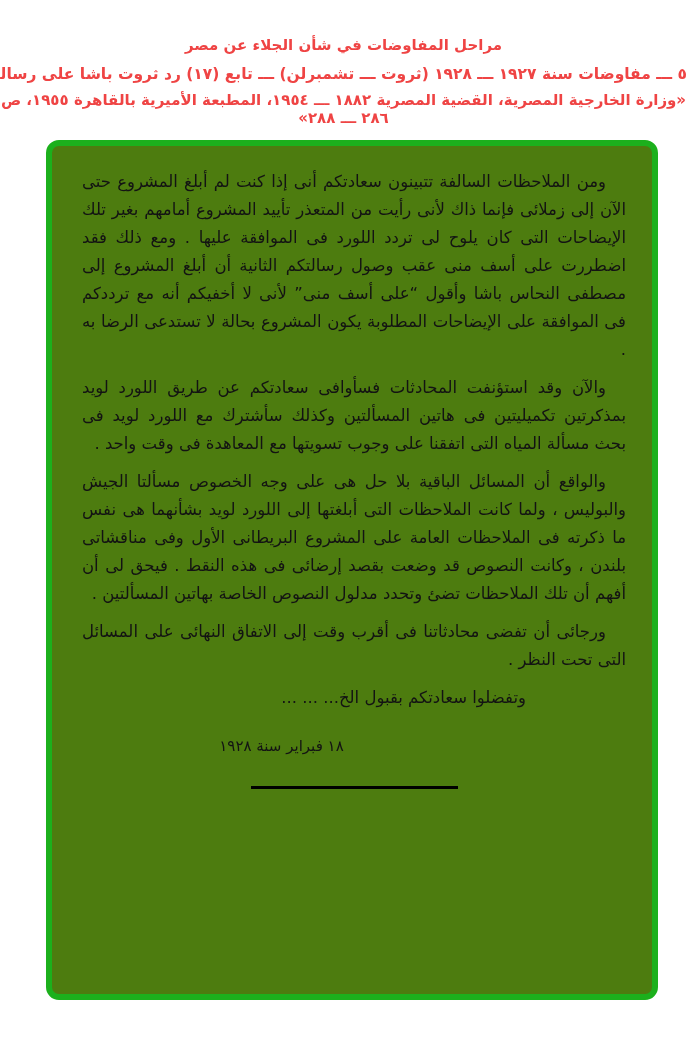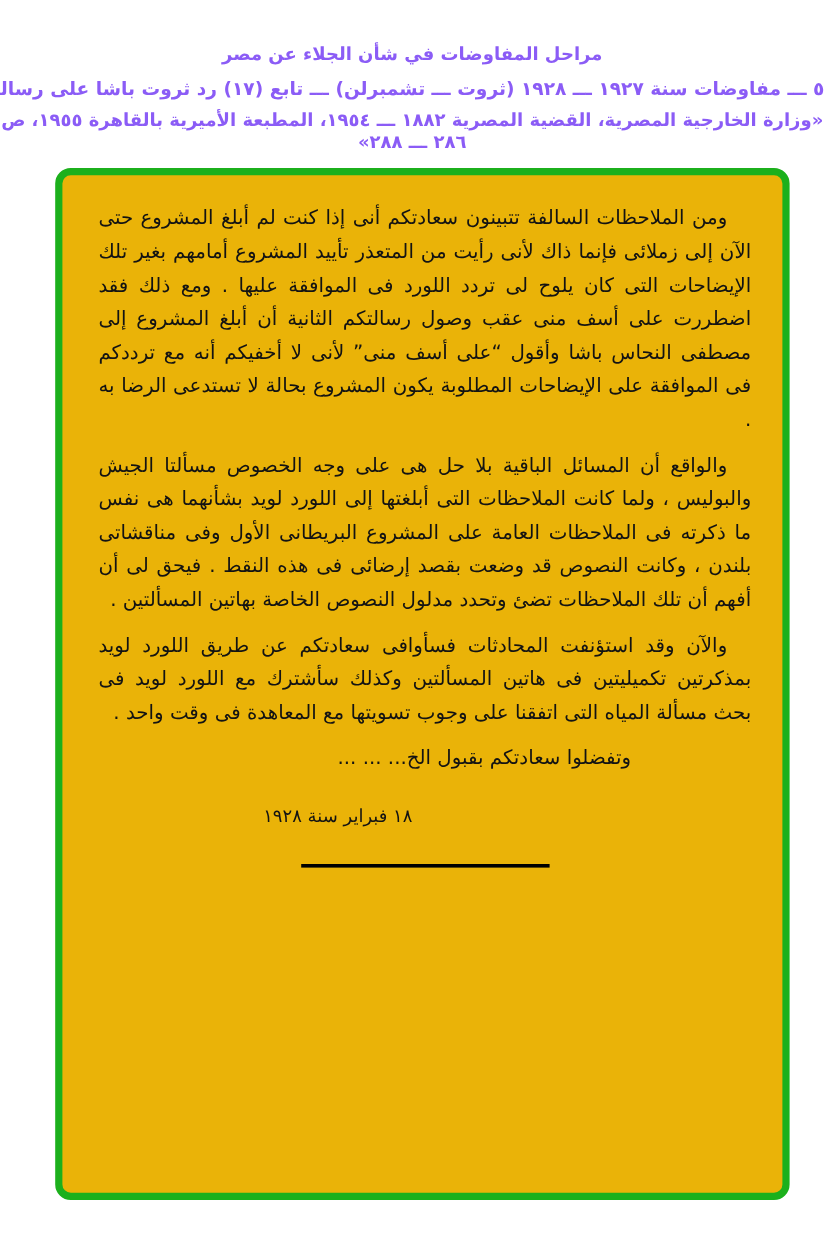--- a/index.html
+++ b/index.html
@@ -15,21 +15,21 @@
     background: #ffffff;
     overflow: hidden;
     color: #0d0d0d;
   }
   
   .doc-header {
     direction: rtl;
     text-align: center;
     padding-top: 36px;
     font-weight: bold;
-    color: #8b5cf6;
+    color: #ef4444;
   }
   .h-title {
     font-size: 15px;
     letter-spacing: 0.2px;
   }
   .h-subtitle {
     font-size: 15.5px;
     margin-top: 11px;
     white-space: nowrap;
   }
@@ -41,21 +41,21 @@
   .frame {
     position: absolute;
     left: 46px;
     top: 140px;
     width: 612px;
     height: 860px;
     box-sizing: border-box;
     border: 6px solid #1cb01c;
     border-radius: 13px;
     overflow: hidden;
-    background: #eab308;
+    background: #4d7c0f;
   }
   
   .letter {
     direction: rtl;
     text-align: justify;
     padding: 22px 26px 0 30px;
     font-size: 16.5px;
     line-height: 28px;
     color: #131313;
   }
@@ -88,21 +88,22 @@
 
   <header class="doc-header">
     <div class="h-title">مراحل المفاوضات في شأن الجلاء عن مصر</div>
     <div class="h-subtitle">٥ ـــ مفاوضات سنة ١٩٢٧ ـــ ١٩٢٨ (ثروت ـــ تشمبرلن) ـــ تابع (١٧) رد ثروت باشا على رسالتي تشمبرلن</div>
     <div class="h-source">«وزارة الخارجية المصرية، القضية المصرية ١٨٨٢ ـــ ١٩٥٤، المطبعة الأميرية بالقاهرة ١٩٥٥، ص ٢٨٦ ـــ ٢٨٨»</div>
   </header>
 
   <div class="frame">
     <div class="letter">
       <p>ومن الملاحظات السالفة تتبينون سعادتكم أنى إذا كنت لم أبلغ المشروع حتى الآن إلى زملائى فإنما ذاك لأنى رأيت من المتعذر تأييد المشروع أمامهم بغير تلك الإيضاحات التى كان يلوح لى تردد اللورد فى الموافقة عليها . ومع ذلك فقد اضطررت على أسف منى عقب وصول رسالتكم الثانية أن أبلغ المشروع إلى مصطفى النحاس باشا وأقول “على أسف منى” لأنى لا أخفيكم أنه مع ترددكم فى الموافقة على الإيضاحات المطلوبة يكون المشروع بحالة لا تستدعى الرضا به .</p>
+      <p>والآن وقد استؤنفت المحادثات فسأوافى سعادتكم عن طريق اللورد لويد بمذكرتين تكميليتين فى هاتين المسألتين وكذلك سأشترك مع اللورد لويد فى بحث مسألة المياه التى اتفقنا على وجوب تسويتها مع المعاهدة فى وقت واحد .</p>
       <p>والواقع أن المسائل الباقية بلا حل هى على وجه الخصوص مسألتا الجيش والبوليس ، ولما كانت الملاحظات التى أبلغتها إلى اللورد لويد بشأنهما هى نفس ما ذكرته فى الملاحظات العامة على المشروع البريطانى الأول وفى مناقشاتى بلندن ، وكانت النصوص قد وضعت بقصد إرضائى فى هذه النقط . فيحق لى أن أفهم أن تلك الملاحظات تضئ وتحدد مدلول النصوص الخاصة بهاتين المسألتين .</p>
-      <p>والآن وقد استؤنفت المحادثات فسأوافى سعادتكم عن طريق اللورد لويد بمذكرتين تكميليتين فى هاتين المسألتين وكذلك سأشترك مع اللورد لويد فى بحث مسألة المياه التى اتفقنا على وجوب تسويتها مع المعاهدة فى وقت واحد .</p>
+      <p>ورجائى أن تفضى محادثاتنا فى أقرب وقت إلى الاتفاق النهائى على المسائل التى تحت النظر .</p>
       <p class="closing">وتفضلوا سعادتكم بقبول الخ... ... ...</p>
       <div class="date-line">١٨ فبراير سنة ١٩٢٨</div>
       <div class="rule"></div>
     </div>
   </div>
 
 </div>
 
 </body></html>

